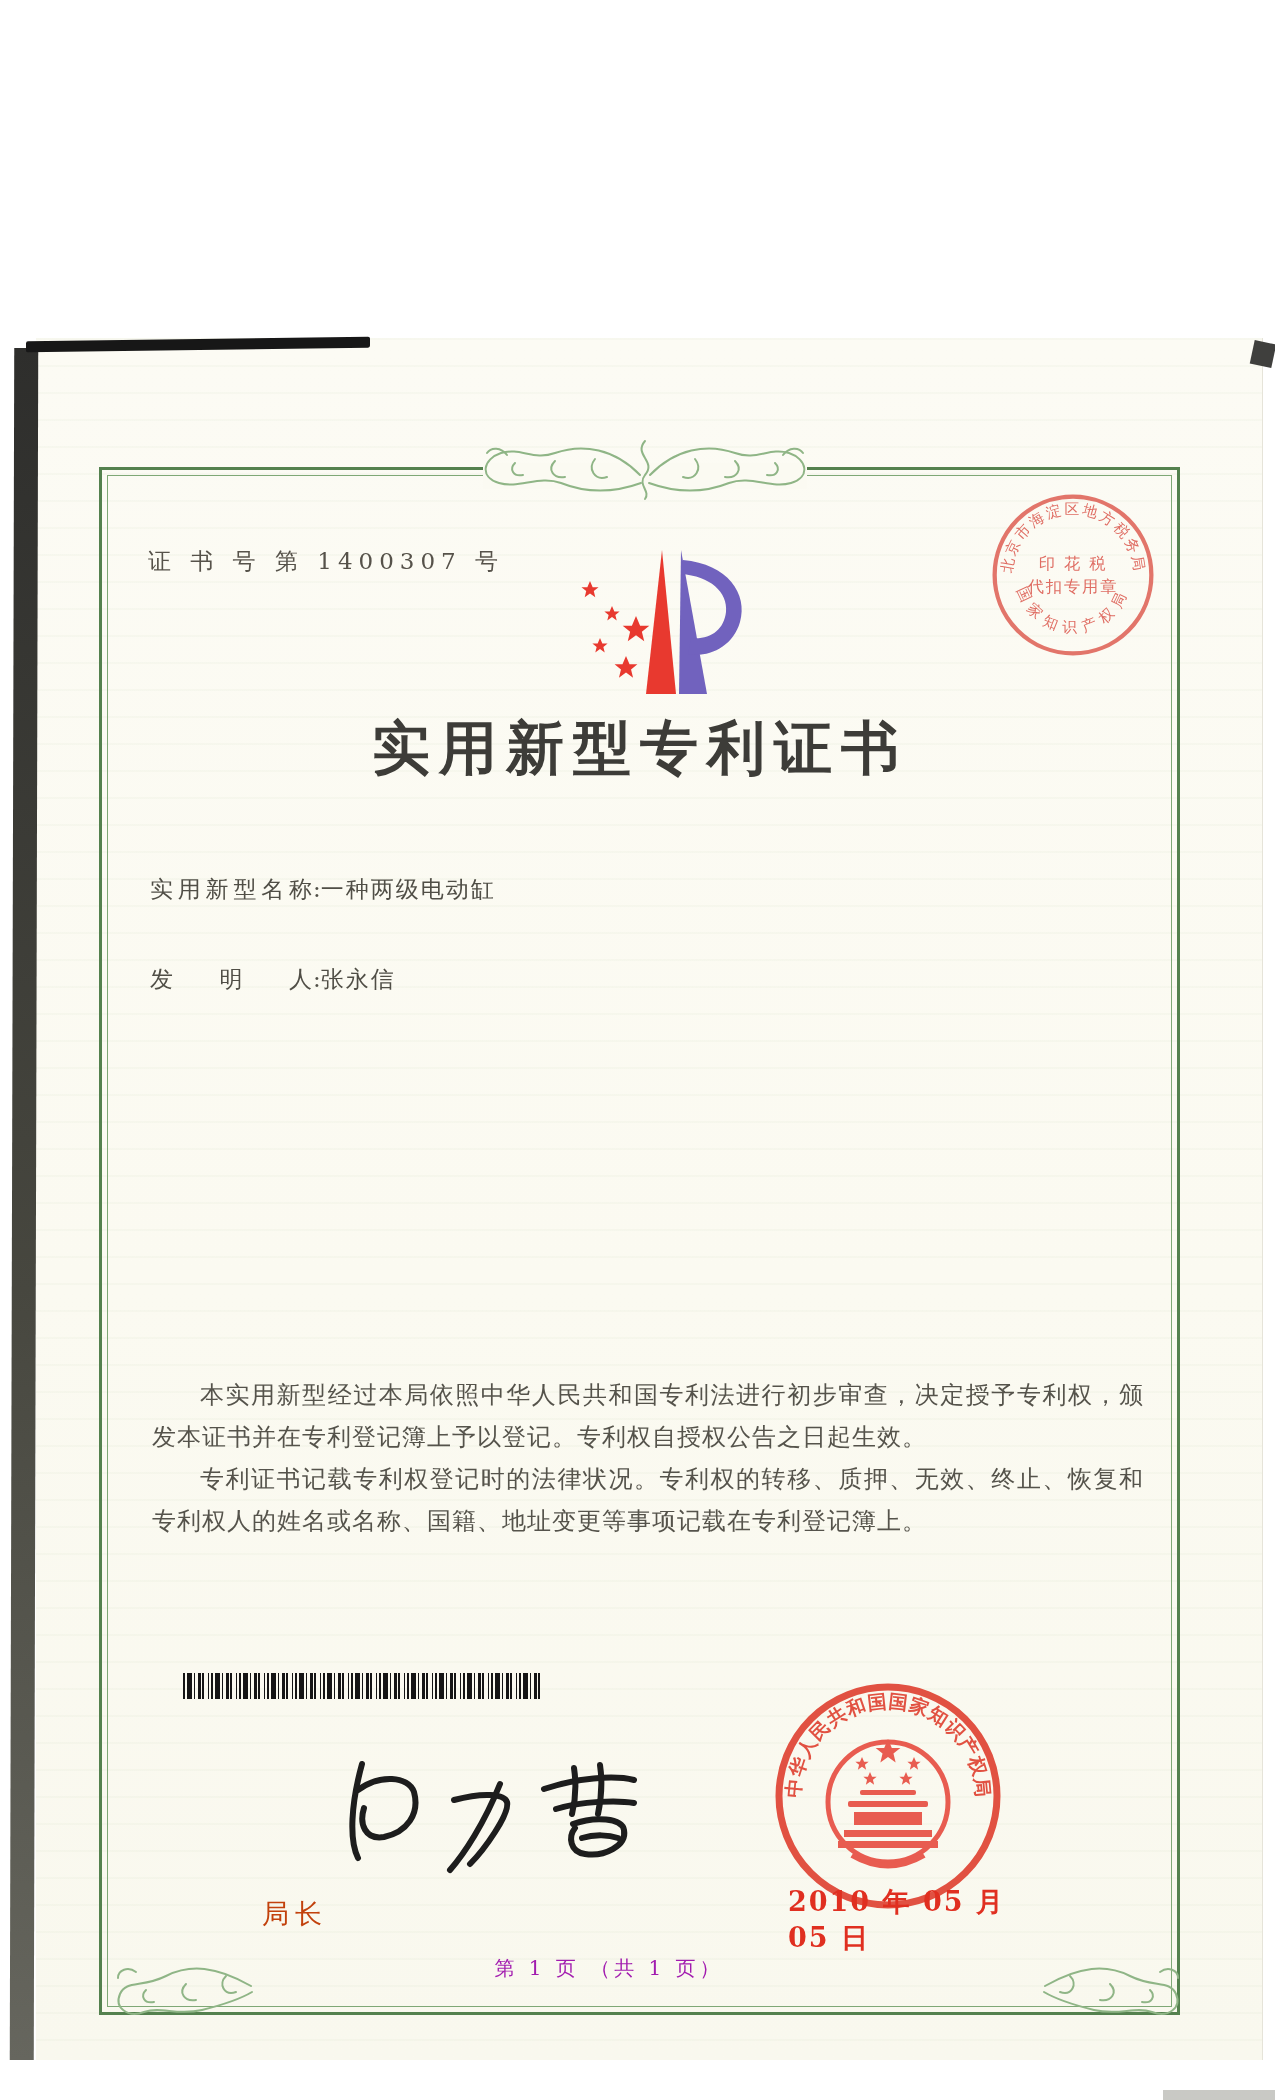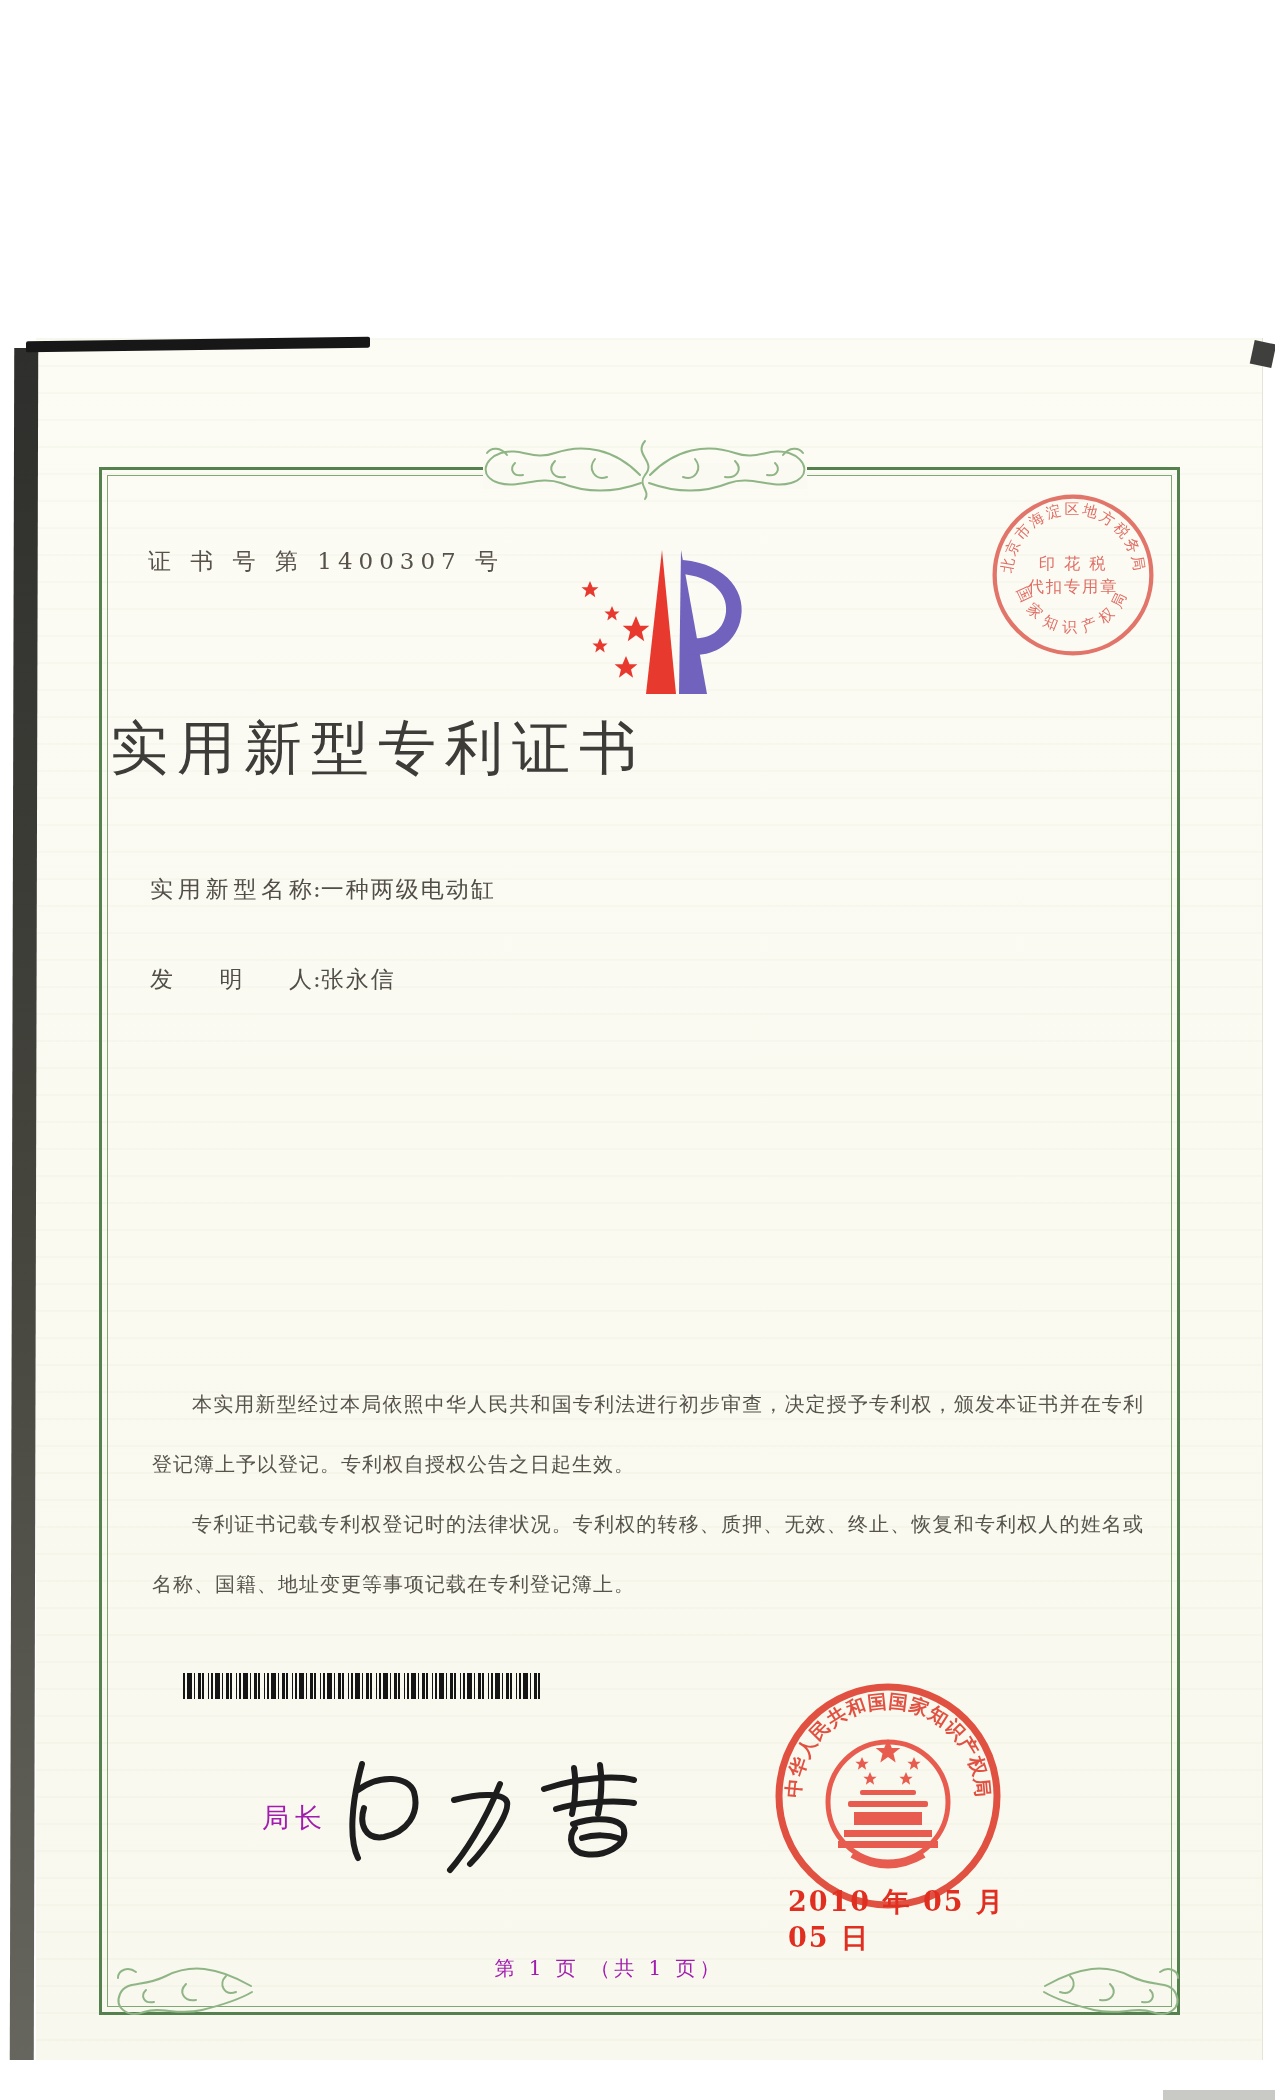--- a/index.html
+++ b/index.html
@@ -17,39 +17,39 @@
     transform:skewY(-.8deg);border-radius:2px;}
   .edge-tr{position:absolute;left:1252px;top:342px;width:22px;height:24px;background:#3f3f3d;transform:rotate(12deg);}
   .edge-br{position:absolute;left:1163px;top:2090px;width:112px;height:10px;background:#c9c9c5;}
   
   .frame-outer{position:absolute;left:99px;top:467px;width:1081px;height:1548px;
     border:3px solid #54814e;box-sizing:border-box;}
   .frame-inner{position:absolute;left:5px;top:5px;right:5px;bottom:5px;border:1px solid #7fa876;}
   .ornament{position:absolute;}
   
   .cert-no{position:absolute;left:148px;top:546px;font-size:23px;letter-spacing:6px;color:#56524a;}
-  .title{position:absolute;left:110px;top:710px;width:1060px;text-align:left;
-    font-size:58px;font-weight:400;letter-spacing:9px;color:#3d3c38;}
+  .title{position:absolute;left:110px;top:710px;width:1060px;text-align:center;
+    font-size:58px;font-weight:700;letter-spacing:9px;color:#3d3c38;}
   .fields{position:absolute;left:150px;top:874px;}
   .frow{height:25px;margin-bottom:65px;font-size:23px;color:#504e46;white-space:nowrap;}
   .fl{display:inline-block;width:162px;text-align:justify;text-align-last:justify;vertical-align:bottom;}
   .fcolon{display:inline-block;margin-left:1px;}
   .fv{display:inline-block;letter-spacing:2px;}
-  .paras{position:absolute;left:152px;top:1374px;width:992px;font-size:20px;line-height:60px;
+  .paras{position:absolute;left:152px;top:1374px;width:992px;font-size:24px;line-height:42px;
     text-align:justify;color:#55534b;}
   .paras p{margin:0;text-indent:2em;letter-spacing:1px;}
   .barcode{position:absolute;left:183px;top:1673px;width:358px;height:26px;
     background:repeating-linear-gradient(90deg,
       #151515 0 2px, rgba(0,0,0,0) 2px 4px,
       #151515 4px 9px, rgba(0,0,0,0) 9px 11px,
       #151515 11px 12px, rgba(0,0,0,0) 12px 15px,
       #151515 15px 18px, rgba(0,0,0,0) 18px 19px,
       #151515 19px 21px, rgba(0,0,0,0) 21px 25px,
       #151515 25px 26px, rgba(0,0,0,0) 26px 28px);}
-  .signer-title{position:absolute;left:262px;top:1800px;font-size:27px;letter-spacing:6px;color:#a21caf;
+  .signer-title{position:absolute;left:262px;top:1896px;font-size:27px;letter-spacing:6px;color:#c2410c;
     font-family:Liberation Serif, serif;}
   .signature{position:absolute;left:332px;top:1742px;}
   .seal-tax{position:absolute;left:987px;top:489px;opacity:.92;}
   .seal-office{position:absolute;left:772px;top:1680px;opacity:.96;}
   .seal-date{position:absolute;left:788px;top:1884px;width:240px;font-size:27px;letter-spacing:2px;
     color:#e02f20;font-weight:600;}
   .page-footer{position:absolute;left:99px;top:1955px;width:1020px;text-align:center;
     font-size:20px;letter-spacing:4px;color:#a21caf;}
 </style>
 </head>

